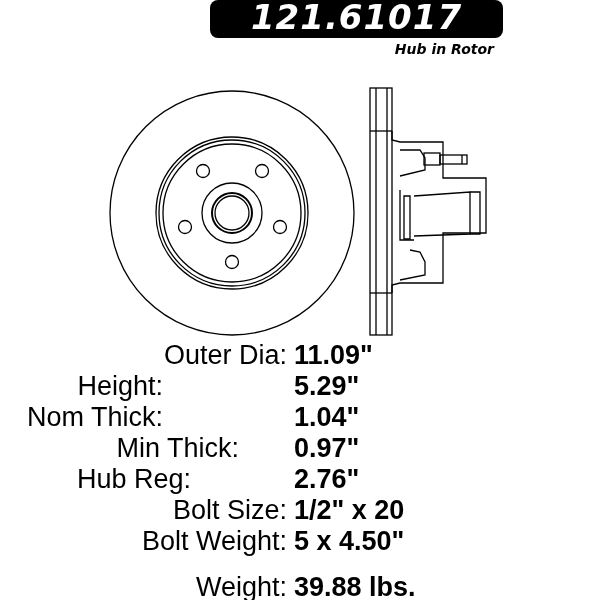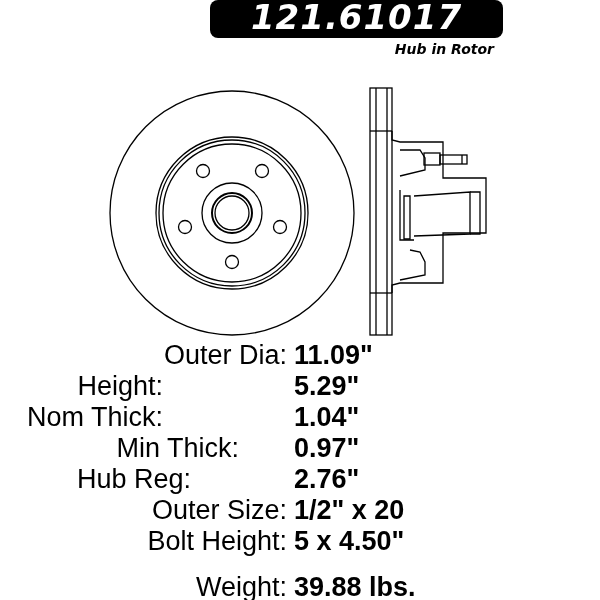--- a/index.html
+++ b/index.html
@@ -74,24 +74,24 @@
   </div>
   <div class="spec-row" style="top:93px;width:552px">
     <span class="spec-label">Min Thick:</span>
     <span class="spec-value">0.97"</span>
   </div>
   <div class="spec-row" style="top:124px;width:504px">
     <span class="spec-label">Hub Reg:</span>
     <span class="spec-value">2.76"</span>
   </div>
   <div class="spec-row" style="top:155px;width:600px">
-    <span class="spec-label">Outer Size:</span>
+    <span class="spec-label">Bolt Size:</span>
     <span class="spec-value">1/2" x 20</span>
   </div>
   <div class="spec-row" style="top:186px;width:600px">
-    <span class="spec-label">Bolt Height:</span>
+    <span class="spec-label">Bolt Weight:</span>
     <span class="spec-value">5 x 4.50"</span>
   </div>
   <div class="spec-row" style="top:232px;width:600px">
     <span class="spec-label">Weight:</span>
     <span class="spec-value">39.88 lbs.</span>
   </div>
 </div>
 
 </body></html>

